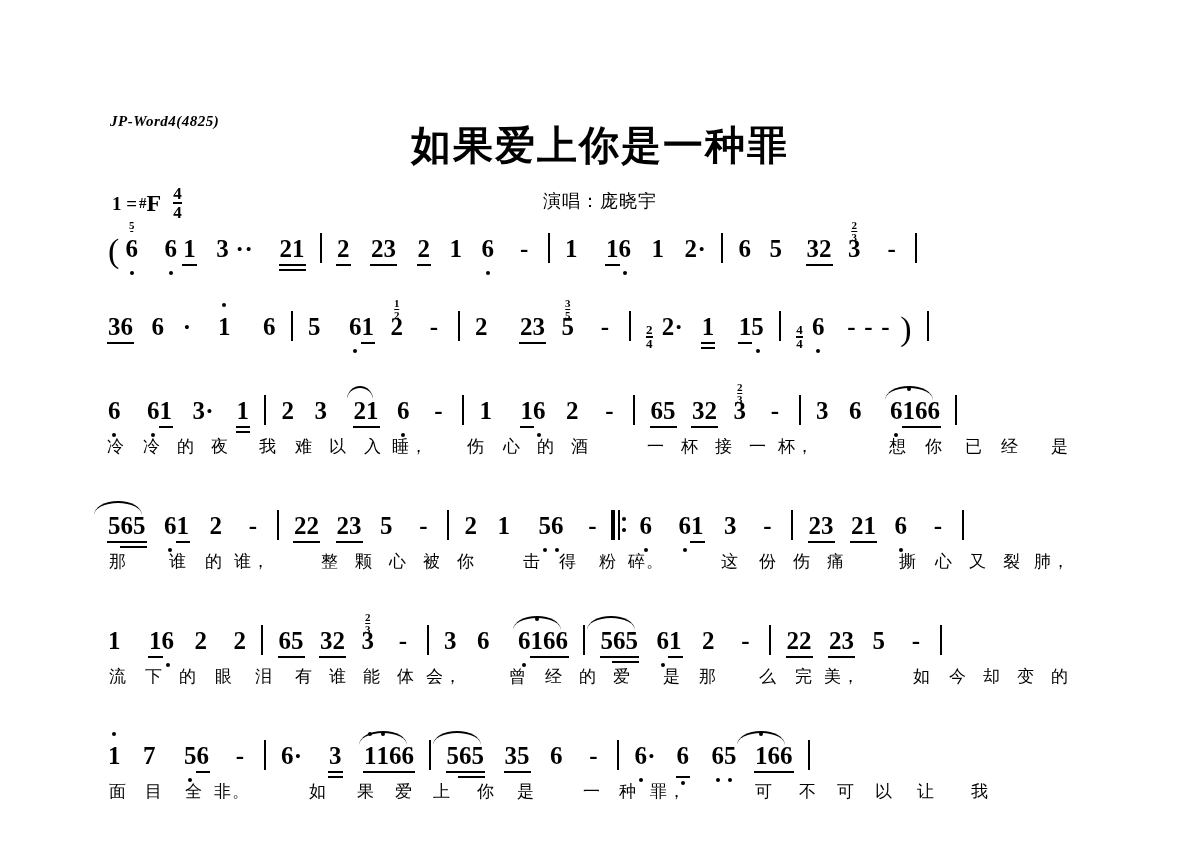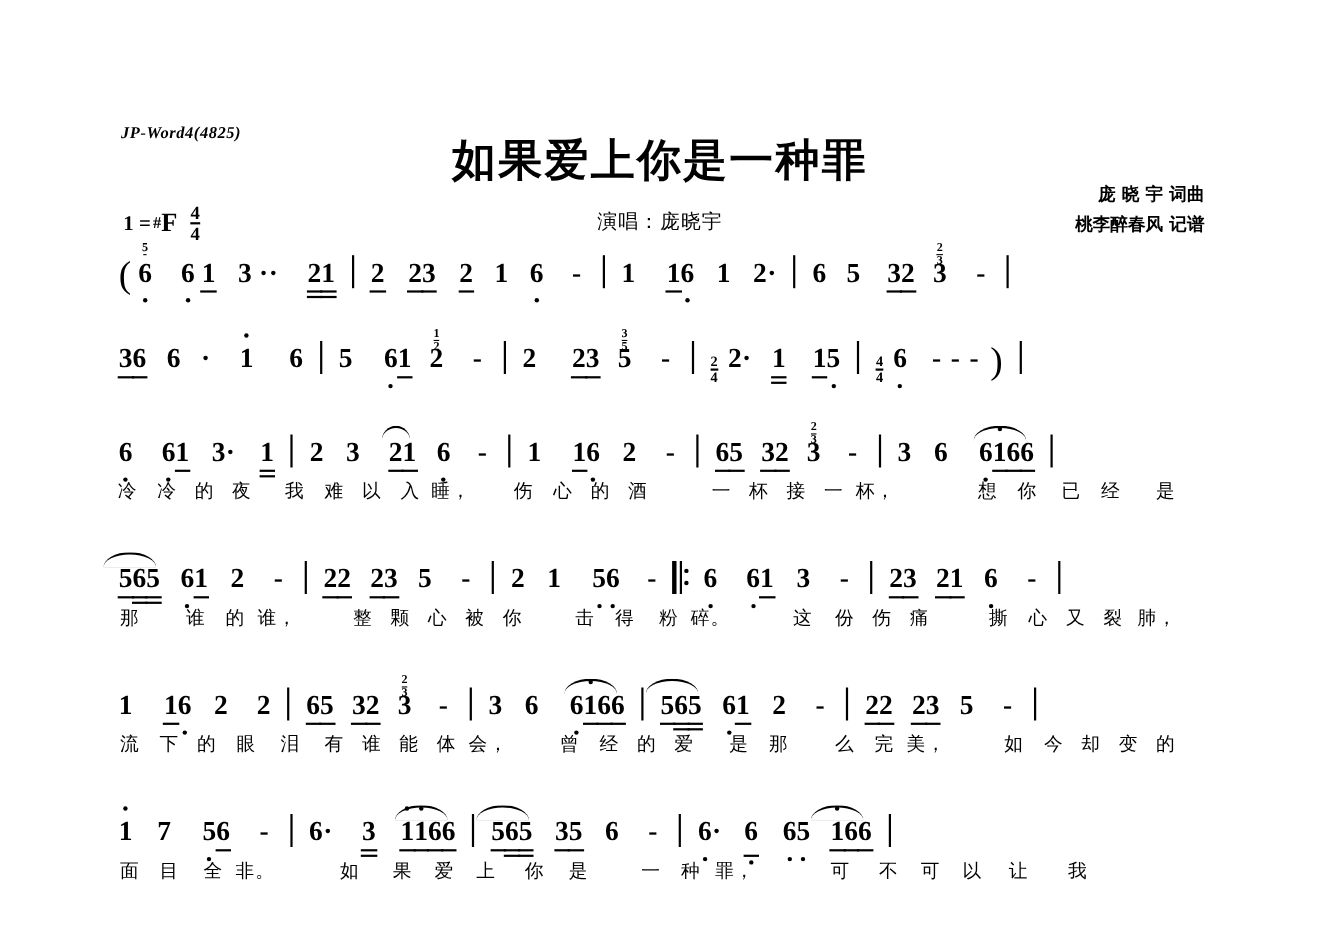--- a/index.html
+++ b/index.html
@@ -248,24 +248,20 @@
   .sp { display: inline-block; }
 </style>
 </head>
 <body>
 
 <div class="sheet">
 
   <div class="corner-code">JP-Word4(4825)</div>
   <div class="title">如果爱上你是一种罪</div>
   <div class="singer">演唱：庞晓宇</div>
-  <div class="credits">
-    <div>庞 晓 宇 词曲</div>
-    <div>桃李醉春风 记谱</div>
-  </div>
 
   <div class="keysig">
     <span class="eq">1 =</span>
     <span class="sharp">#</span>
     <span class="note">F</span>
     <span class="meter">
       <span class="num">4</span>
       <span class="den">4</span>
     </span>
   </div>

